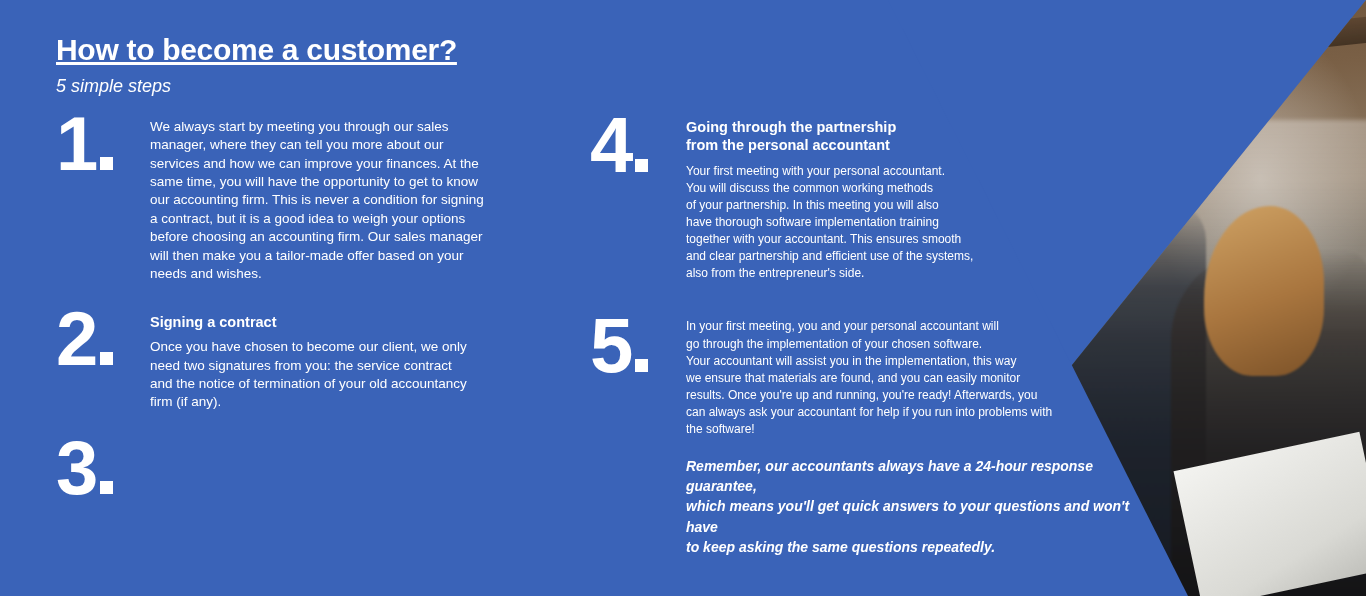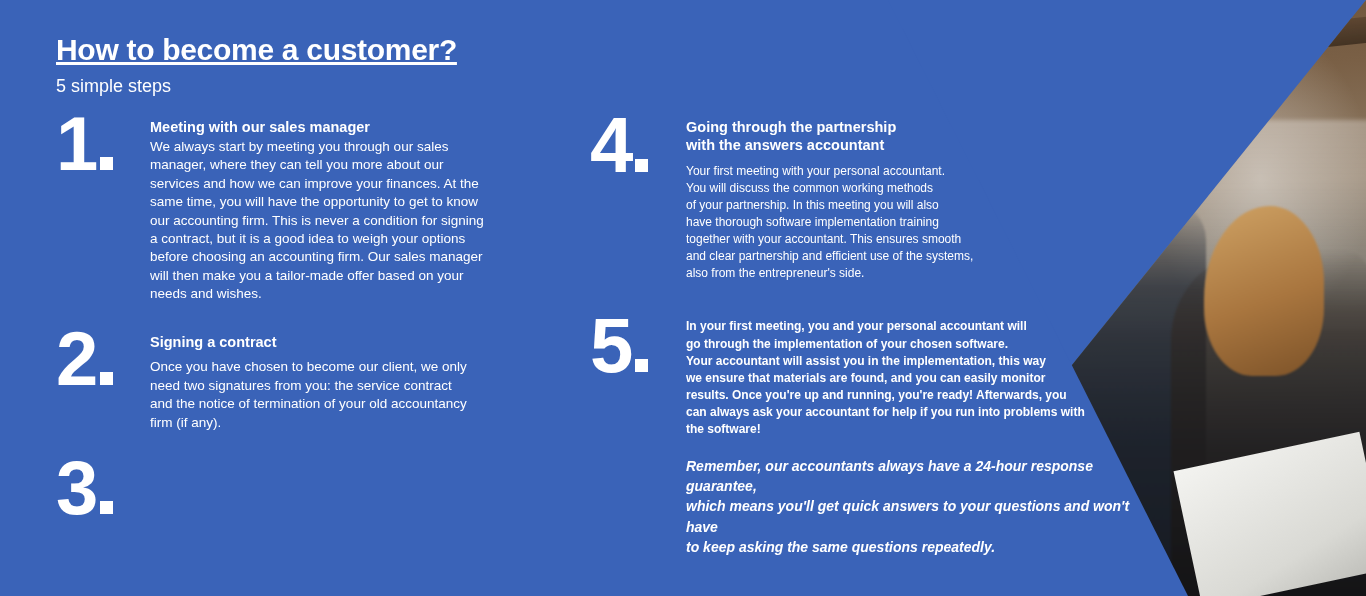--- a/index.html
+++ b/index.html
@@ -153,20 +153,21 @@
     font-weight: bold;
     letter-spacing: -0.3px;
     text-decoration: underline;
   }
   .subtitle {
     position: absolute;
     left: 56px;
     top: 76px;
     font-size: 18px;
     font-weight: normal;
+    font-style: italic;
   }
 
   .col {
     position: absolute;
     top: 118px;
   }
   .col-left { left: 56px; width: 480px; }
   .col-right { left: 590px; width: 570px; }
 
   .step {
@@ -247,21 +248,20 @@
 <div class="content">
 
   <div class="title">How to become a customer?</div>
   <div class="subtitle">5 simple steps</div>
 
   <div class="col col-left">
 
     <div class="step">
       <div class="step-num"><span>1</span><span class="dot"></span></div>
       <div class="step-body">
-        <p class="step-head">Meeting with our sales manager</p>
         <p class="step-text">We always start by meeting you through our sales
 manager, where they can tell you more about our
 services and how we can improve your finances. At the
 same time, you will have the opportunity to get to know
 our accounting firm. This is never a condition for signing
 a contract, but it is a good idea to weigh your options
 before choosing an accounting firm. Our sales manager
 will then make you a tailor-made offer based on your
 needs and wishes.</p>
       </div>
@@ -285,35 +285,35 @@
     </div>
 
   </div>
 
   <div class="col col-right">
 
     <div class="step">
       <div class="step-num"><span>4</span><span class="dot"></span></div>
       <div class="step-body">
         <p class="step-head">Going through the partnership
-with the answers accountant</p>
+from the personal accountant</p>
         <p class="step-text" style="margin-top:9px;">Your first meeting with your personal accountant.
 You will discuss the common working methods
 of your partnership. In this meeting you will also
 have thorough software implementation training
 together with your accountant. This ensures smooth
 and clear partnership and efficient use of the systems,
 also from the entrepreneur's side.</p>
       </div>
     </div>
 
     <div class="step" style="margin-top:36px;">
       <div class="step-num"><span>5</span><span class="dot"></span></div>
       <div class="step-body">
-        <p class="step-text" style="margin-top:10px;font-weight:bold;">In your first meeting, you and your personal accountant will
+        <p class="step-text" style="margin-top:10px;">In your first meeting, you and your personal accountant will
 go through the implementation of your chosen software.
 Your accountant will assist you in the implementation, this way
 we ensure that materials are found, and you can easily monitor
 results. Once you're up and running, you're ready! Afterwards, you
 can always ask your accountant for help if you run into problems with
 the software!</p>
       </div>
       <p class="remember">Remember, our accountants always have a 24-hour response guarantee,
 which means you'll get quick answers to your questions and won't have
 to keep asking the same questions repeatedly.</p>

